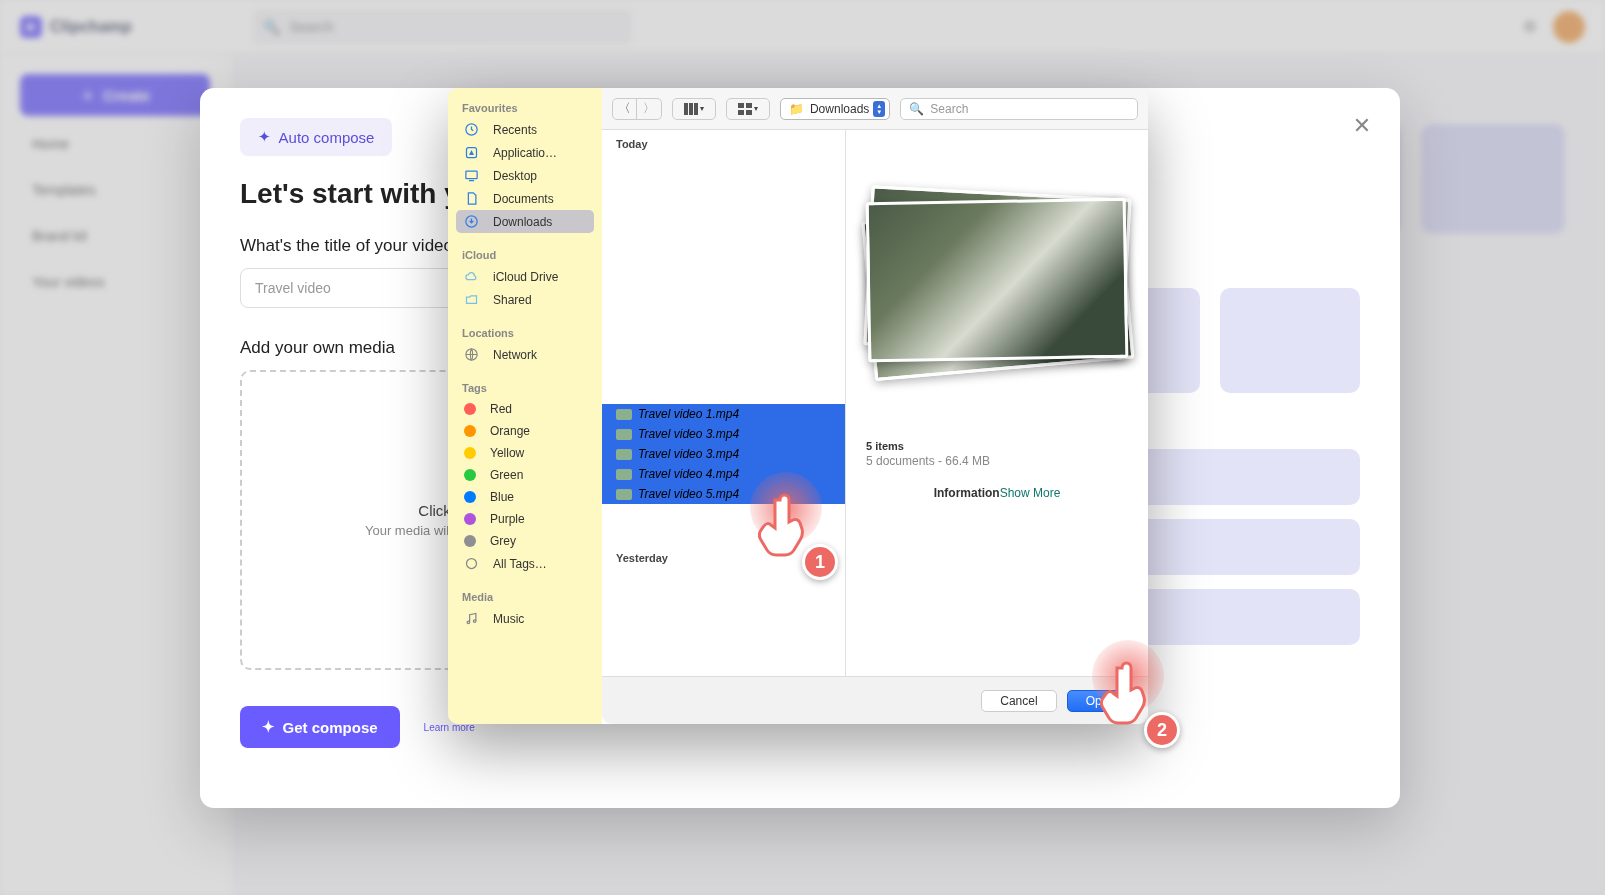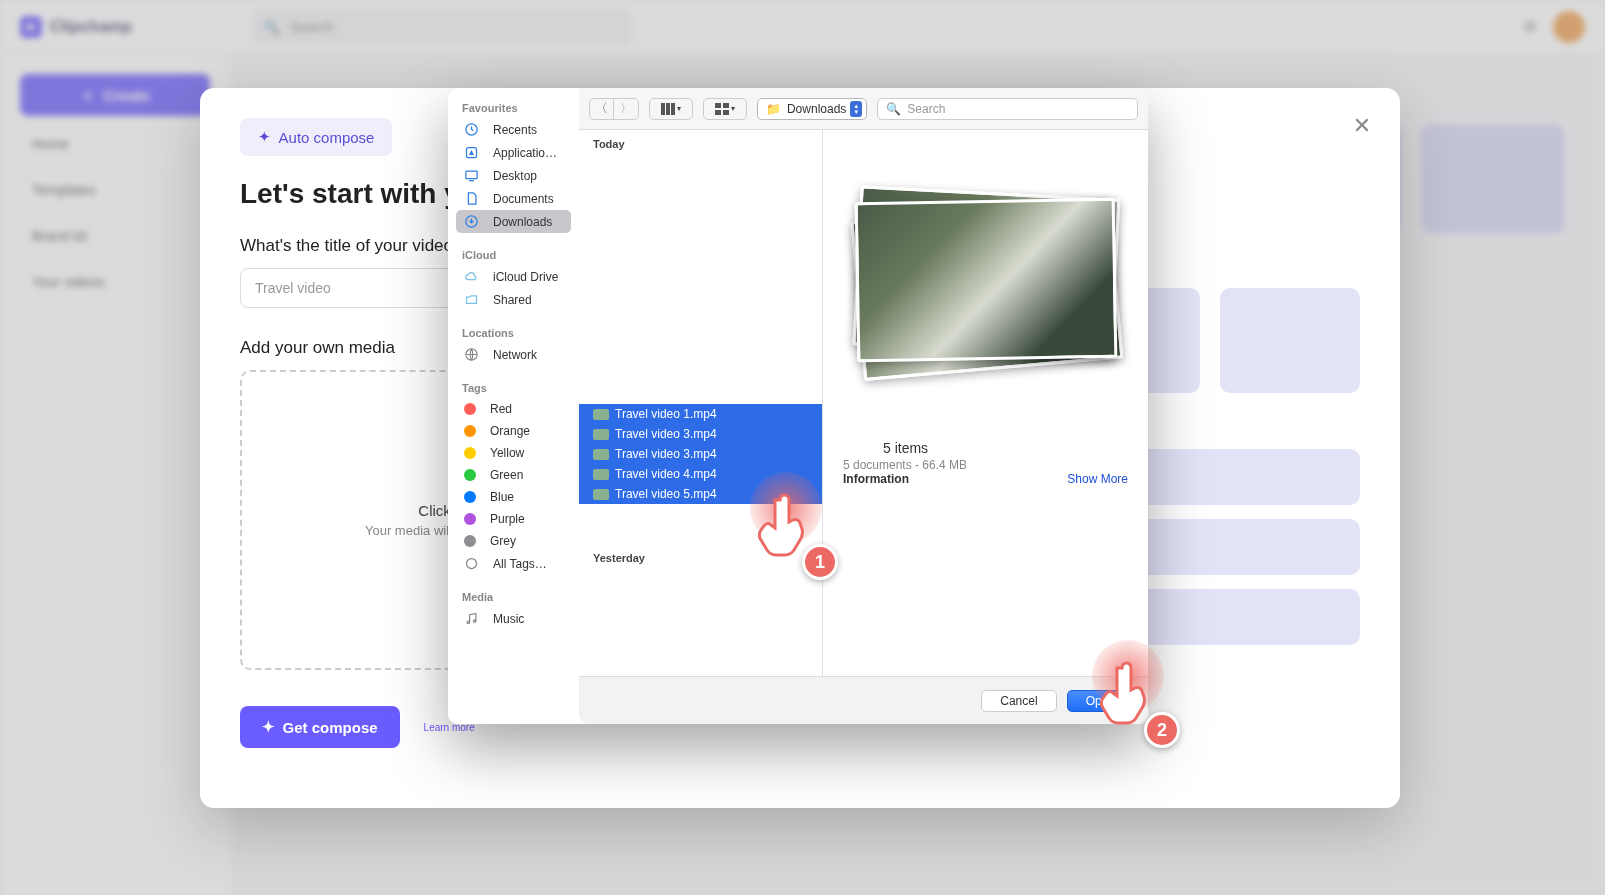--- a/index.html
+++ b/index.html
@@ -42,21 +42,21 @@
 .pill-stack { display: flex; flex-direction: column; gap: 14px; margin-top: 56px; }
 .pill { height: 56px; background: #e3e3f8; border-radius: 10px; }
 .right-tiles { display: flex; gap: 20px; margin-bottom: 40px; }
 .rt { width: 150px; height: 105px; border-radius: 10px; background: #e3e3f8; }
 
 
 .finder { position: absolute; left: 448px; top: 88px; width: 700px; height: 636px; background: #ececec; border-radius: 10px; box-shadow: 0 25px 60px rgba(0,0,0,0.35); display: flex; flex-direction: column; overflow: hidden; }
 .finder-body { flex: 1; display: flex; min-height: 0; }
 
 
-.finder-sidebar { width: 131px; background: #ffffff; padding: 10px 8px; font-size: 12px; overflow: hidden; }
+.finder-sidebar { width: 154px; background: #fef9c3; padding: 10px 8px; font-size: 12px; overflow: hidden; }
 .fs-heading { font-size: 11px; color: #888; font-weight: 600; padding: 4px 6px; margin-top: 12px; }
 .fs-heading:first-child { margin-top: 0; }
 .fs-item { display: flex; align-items: center; gap: 14px; padding: 4px 8px; border-radius: 5px; color: #333; white-space: nowrap; overflow: hidden; cursor: default; }
 .fs-item.active { background: #c9c7cb; }
 .fs-icon { width: 15px; height: 15px; flex-shrink: 0; display: flex; align-items: center; justify-content: center; color: #2f7fe6; }
 .fs-icon svg { width: 15px; height: 15px; }
 .tag-dot { width: 12px; height: 12px; border-radius: 50%; flex-shrink: 0; }
 
 
 .finder-main { flex: 1; background: #fff; display: flex; flex-direction: column; }
@@ -66,37 +66,37 @@
 .tb-nav span:first-child { border-right: 1px solid #ccc; color: #444; }
 .tb-view { border: 1px solid #ccc; border-radius: 5px; height: 22px; width: 44px; display: flex; align-items: center; justify-content: center; gap: 2px; font-size: 11px; color: #444; }
 .tb-path { border: 1px solid #b8b8b8; border-radius: 5px; height: 22px; padding: 0 20px 0 8px; display: flex; align-items: center; gap: 6px; font-size: 12px; color: #333; background: #fff; position: relative; }
 .tb-path .up-down { position: absolute; right: 4px; width: 12px; height: 16px; background: #3a6fd8; border-radius: 3px; display: flex; flex-direction: column; align-items: center; justify-content: center; color: #fff; font-size: 7px; line-height: 6px; }
 .tb-search { flex: 1; border: 1px solid #ccc; border-radius: 5px; height: 22px; padding: 0 8px; display: flex; align-items: center; gap: 6px; font-size: 12px; color: #999; background: #fff; }
 
 .finder-columns { flex: 1; display: flex; min-height: 0; }
 .file-col { width: 244px; border-right: 1px solid #e0e0e0; background: #fff; font-size: 12px; color: #333; overflow: auto; }
 .col-heading { font-size: 11px; font-weight: 700; color: #444; padding: 8px 14px 4px; }
 .file-row { display: flex; align-items: center; gap: 6px; padding: 3px 14px; cursor: default; }
-.file-row.sel { background: #2e6be6; color: #ffffff; }
+.file-row.sel { background: #2e6be6; color: #000000; font-style: italic; }
 .file-thumb { width: 16px; height: 11px; background: #4a6a5a; border-radius: 2px; flex-shrink: 0; }
 .file-row.sel .file-thumb { background: #8ab090; }
 
 
 .preview-col { flex: 1; background: #fff; display: flex; flex-direction: column; }
 .preview-canvas { flex: 0 0 300px; display: flex; align-items: center; justify-content: center; position: relative; }
 .stack-img { position: absolute; width: 260px; height: 160px; background: linear-gradient(135deg, #4a5a47 0%, #6a7a5d 30%, #d8dcd0 55%, #3a4a3a 80%); border: 3px solid #fff; border-radius: 3px; box-shadow: 0 3px 10px rgba(0,0,0,0.3); }
 .si1 { transform: rotate(-5deg) translateY(10px); }
 .si2 { transform: rotate(3deg) translateY(-8px); }
 .si3 { transform: rotate(-1deg); }
 .preview-meta { padding: 10px 20px; font-size: 12px; color: #333; }
-.preview-meta .t { font-size: 14px; font-weight: 400; margin-left: 40px; }
+.preview-meta .t { font-size: 11px; font-weight: 700; }
 .preview-meta .s { color: #888; margin-top: 2px; }
-.info-row { display: flex; justify-content: space-between; align-items: center; }
+.info-row { display: flex; justify-content: center; align-items: center; margin-top: 18px; }
 .info-row .lbl { font-weight: 600; color: #333; }
-.info-row .more { color: #1d4ed8; cursor: default; }
+.info-row .more { color: #0f766e; cursor: default; }
 
 
 .finder-footer { height: 48px; border-top: 1px solid #ddd; background: #f2f2f2; display: flex; align-items: center; justify-content: flex-end; padding: 0 14px; gap: 10px; border-bottom-left-radius: 10px; border-bottom-right-radius: 10px; }
 .mac-btn { height: 22px; padding: 0 18px; border-radius: 5px; font-size: 12px; display: flex; align-items: center; justify-content: center; border: 1px solid #ccc; background: #fff; color: #333; cursor: default; }
 .mac-btn.primary { background: linear-gradient(#4a8cff, #1f6ef5); color: #fff; border-color: #1a5fd8; font-weight: 500; }
 
 
 .hand { position: absolute; width: 120px; height: 140px; pointer-events: none; }
 .hand .pulse { position: absolute; left: 10px; top: 0; width: 72px; height: 72px; border-radius: 50%; background: radial-gradient(circle, rgba(237,106,100,0.8) 0%, rgba(237,106,100,0.15) 70%, transparent 100%); }
 .hand svg { position: absolute; left: 18px; top: 20px; width: 60px; height: 82px; }

